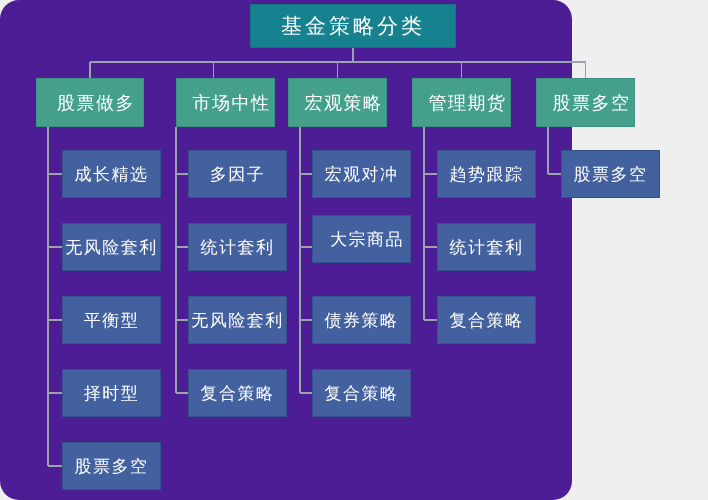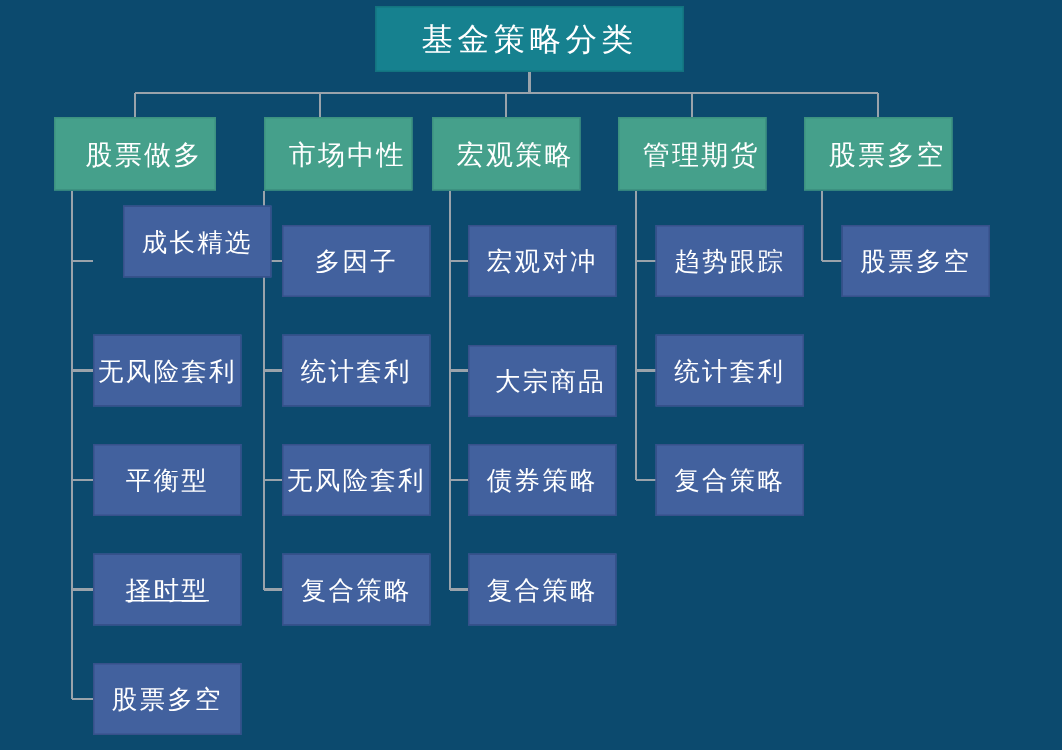--- a/index.html
+++ b/index.html
@@ -7,23 +7,24 @@
   html, body {
     width: 708px;
     height: 500px;
     background: #efefef;
     font-family: "DejaVu Sans", "Liberation Sans", sans-serif;
     overflow: hidden;
   }
 
   #chart-canvas {
     position: relative;
-    width: 708px;
+    width: 572px;
     height: 500px;
-    background: #0c4a6e;
+    background: #4c1d95;
+    border-radius: 19px;
   }
 
   
   #connector-layer {
     position: absolute;
     left: 0; top: 0;
     width: 708px; height: 500px;
     z-index: 1;
   }
 
@@ -96,33 +97,33 @@
       <line x1="424" y1="247" x2="437" y2="247" stroke="#9aa3ab" stroke-width="1.4" shape-rendering="crispEdges"></line>
       <line x1="424" y1="320" x2="437" y2="320" stroke="#9aa3ab" stroke-width="1.4" shape-rendering="crispEdges"></line>
       <line x1="548" y1="127" x2="548" y2="174" stroke="#9aa3ab" stroke-width="1.4" shape-rendering="crispEdges"></line>
       <line x1="548" y1="174" x2="561" y2="174" stroke="#9aa3ab" stroke-width="1.4" shape-rendering="crispEdges"></line>
     </svg>
 
   <div class="node node-root" id="root-node" style="left: 250px; top: 4px; width: 206px; height: 44px;">基金策略分类</div>
 
   <div id="node-layer">
       <div class="node node-cat" style="left: 36px; top: 78px; width: 108px; height: 49px;">股票做多</div>
-      <div class="node node-leaf" style="left: 62px; top: 137px; width: 99px; height: 48px; margin-left: 20px;">成长精选</div>
+      <div class="node node-leaf" style="left: 62px; top: 150px; width: 99px; height: 48px;">成长精选</div>
       <div class="node node-leaf" style="left: 62px; top: 223px; width: 99px; height: 48px;">无风险套利</div>
       <div class="node node-leaf" style="left: 62px; top: 296px; width: 99px; height: 48px;">平衡型</div>
-      <div class="node node-leaf" style="left: 62px; top: 369px; width: 99px; height: 48px; text-decoration: underline;">择时型</div>
+      <div class="node node-leaf" style="left: 62px; top: 369px; width: 99px; height: 48px;">择时型</div>
       <div class="node node-leaf" style="left: 62px; top: 442px; width: 99px; height: 48px;">股票多空</div>
       <div class="node node-cat" style="left: 164px; top: 78px; width: 99px; height: 49px; margin-left: 12px;">市场中性</div>
       <div class="node node-leaf" style="left: 188px; top: 150px; width: 99px; height: 48px; text-align: center;">多因子</div>
       <div class="node node-leaf" style="left: 188px; top: 223px; width: 99px; height: 48px;">统计套利</div>
       <div class="node node-leaf" style="left: 188px; top: 296px; width: 99px; height: 48px;">无风险套利</div>
       <div class="node node-leaf" style="left: 188px; top: 369px; width: 99px; height: 48px;">复合策略</div>
       <div class="node node-cat" style="left: 288px; top: 78px; width: 99px; height: 49px;">宏观策略</div>
       <div class="node node-leaf" style="left: 312px; top: 150px; width: 99px; height: 48px;">宏观对冲</div>
-      <div class="node node-leaf" style="left: 312px; top: 230px; width: 99px; height: 48px; padding-left: 11px;">大宗商品</div>
+      <div class="node node-leaf" style="left: 312px; top: 215px; width: 99px; height: 48px; padding-left: 11px;">大宗商品</div>
       <div class="node node-leaf" style="left: 312px; top: 296px; width: 99px; height: 48px;">债券策略</div>
       <div class="node node-leaf" style="left: 312px; top: 369px; width: 99px; height: 48px;">复合策略</div>
       <div class="node node-cat" style="left: 412px; top: 78px; width: 99px; height: 49px;">管理期货</div>
       <div class="node node-leaf" style="left: 437px; top: 150px; width: 99px; height: 48px;">趋势跟踪</div>
       <div class="node node-leaf" style="left: 437px; top: 223px; width: 99px; height: 48px;">统计套利</div>
       <div class="node node-leaf" style="left: 437px; top: 296px; width: 99px; height: 48px;">复合策略</div>
       <div class="node node-cat" style="left: 536px; top: 78px; width: 99px; height: 49px;">股票多空</div>
       <div class="node node-leaf" style="left: 561px; top: 150px; width: 99px; height: 48px;">股票多空</div>
     </div>
 

